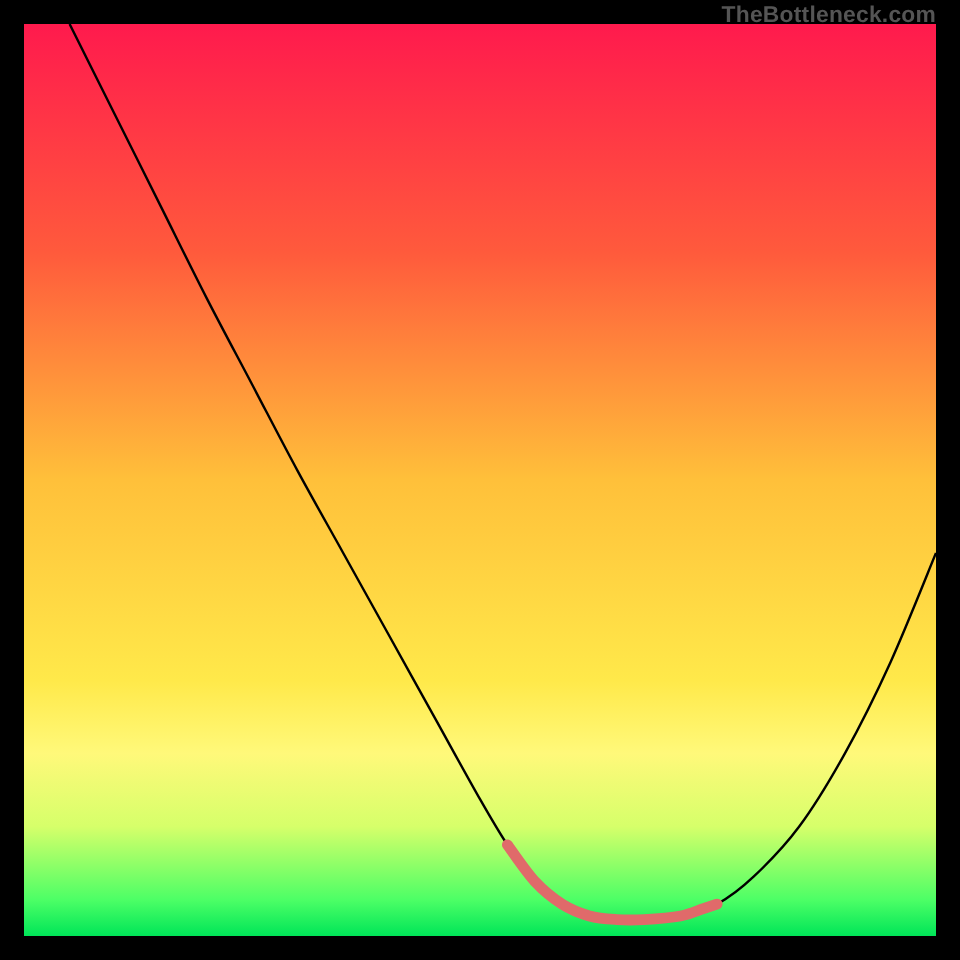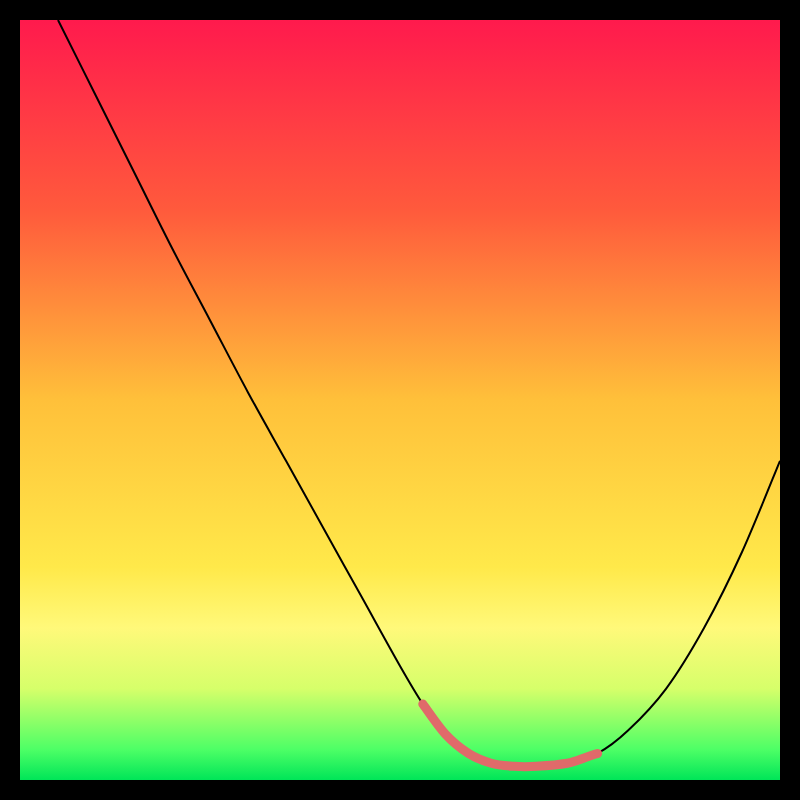--- a/index.html
+++ b/index.html
@@ -45,20 +45,21 @@
     font-family: Arial, Helvetica, sans-serif;
     font-size: 19px;
     font-weight: 600;
     letter-spacing: 0.2px;
   }
 </style>
 </head>
 <body>
 
 <div class="chart-container">
+  <div class="watermark">TheBottleneck.com</div>
   <div class="plot-area">
     <svg class="gradient-bg" viewBox="0 0 760 760" preserveAspectRatio="none">
       <defs>
         <linearGradient id="heat" x1="0" y1="0" x2="0" y2="1">
             <stop offset="0%" stop-color="#ff1a4d"></stop>
             <stop offset="25%" stop-color="#ff5a3c"></stop>
             <stop offset="50%" stop-color="#ffc03a"></stop>
             <stop offset="72%" stop-color="#ffe94a"></stop>
             <stop offset="80%" stop-color="#fff97a"></stop>
             <stop offset="88%" stop-color="#d6ff6a"></stop>

